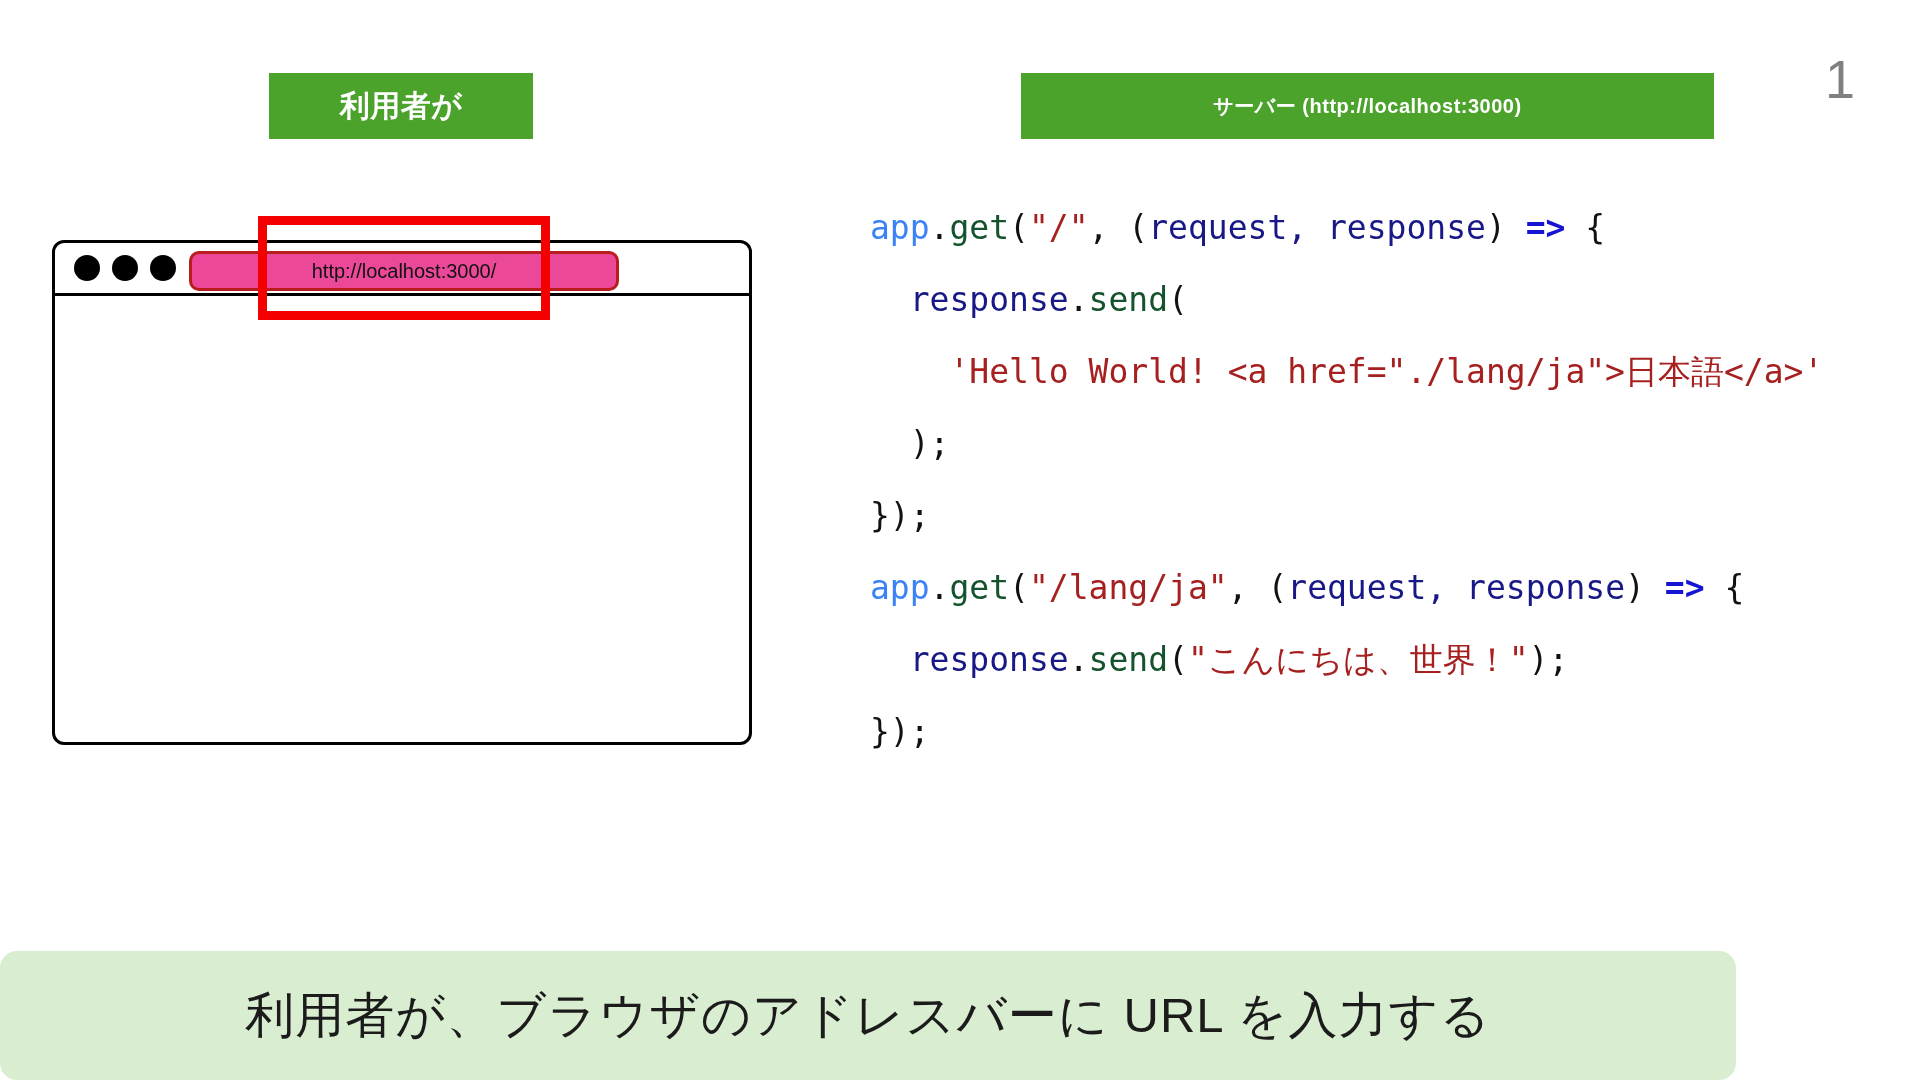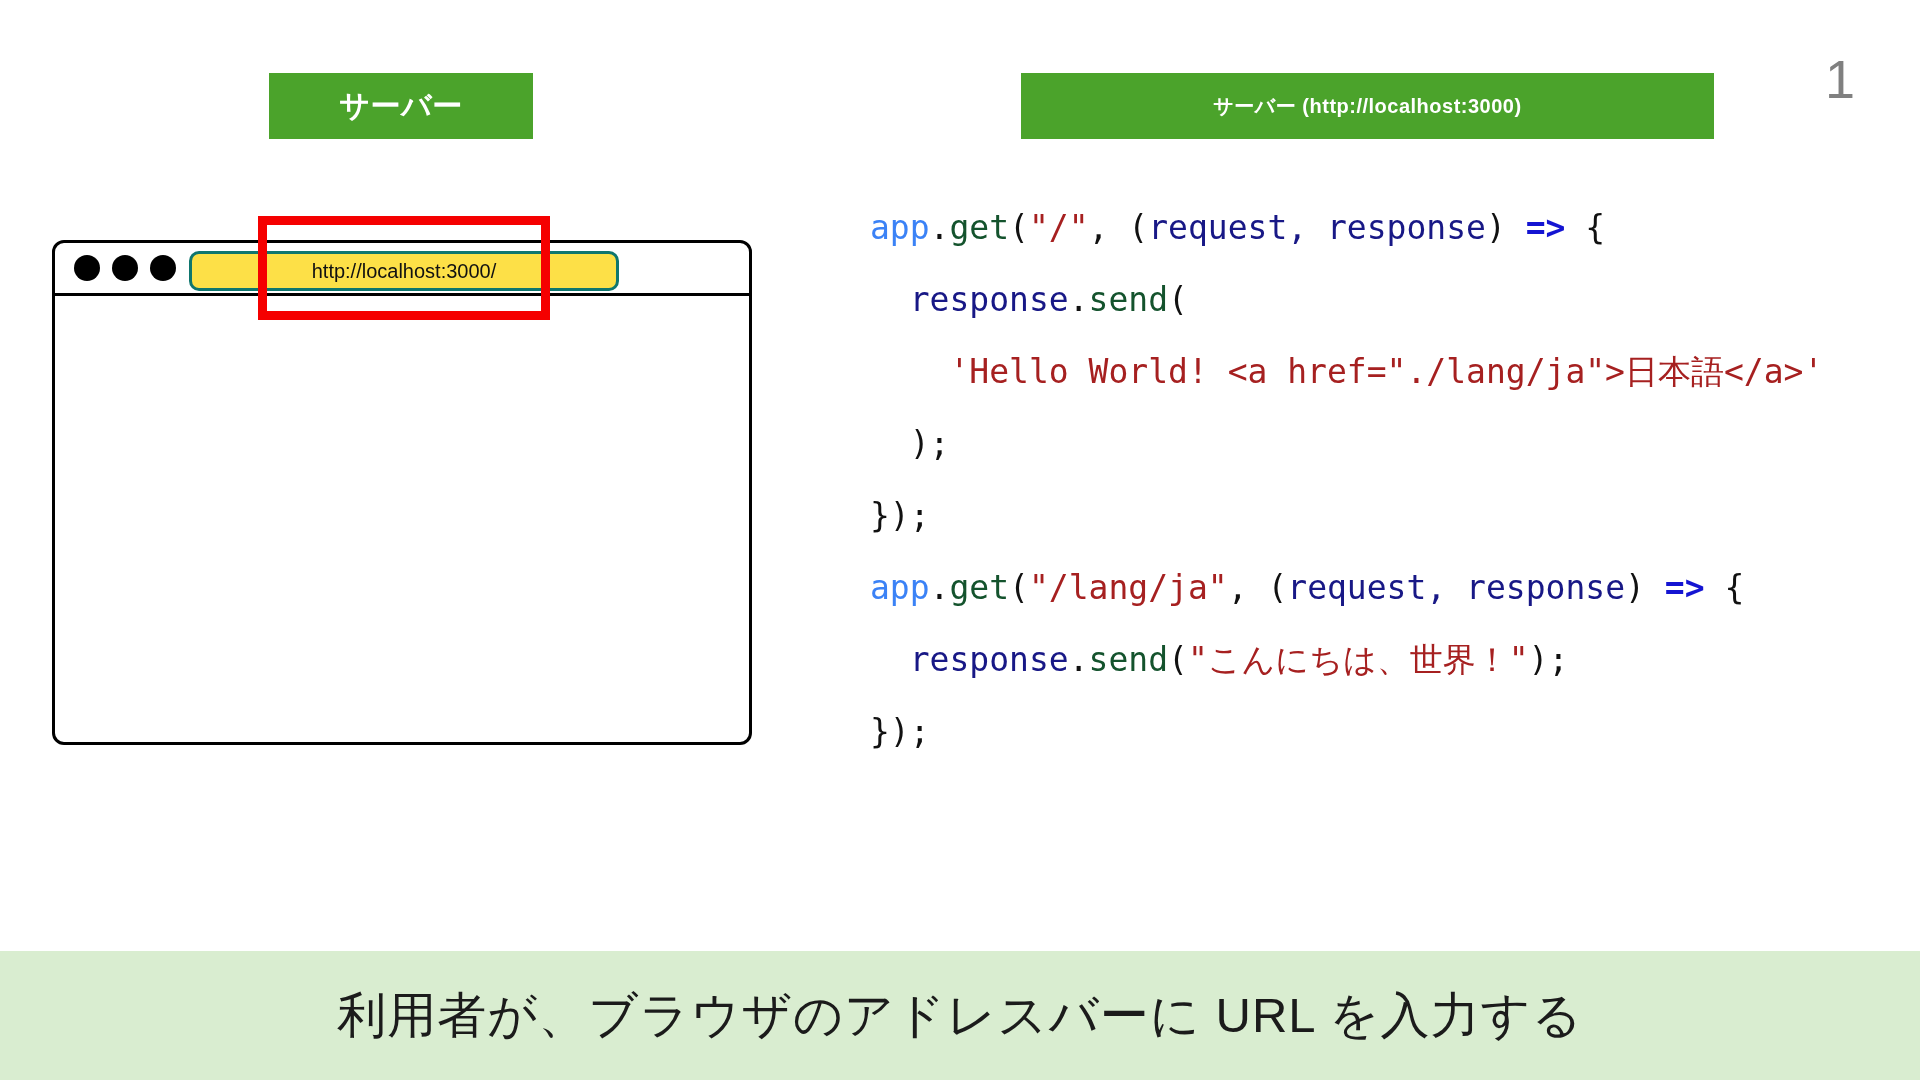--- a/index.html
+++ b/index.html
@@ -85,24 +85,24 @@
     margin-left: 12px;
     flex: 0 0 auto;
   }
   .traffic-dot:first-child { margin-left: 19px; }
   #url-bar {
     position: absolute;
     left: 134px;
     top: 8px;
     width: 430px;
     height: 40px;
-    border: 3px solid #0f766e;
+    border: 3px solid #b91c1c;
     border-radius: 10px;
     box-sizing: border-box;
-    background: #fde047;
+    background: #ec4899;
     display: flex;
     align-items: center;
     justify-content: center;
   }
   #url-text {
     font-size: 20px;
     color: #111111;
     font-family: "Liberation Sans", "DejaVu Sans", sans-serif;
     white-space: nowrap;
   }
@@ -147,41 +147,42 @@
   .tok-str    { color: #a62020; }
   .tok-param  { color: #181886; margin-top: 44px; }
   .tok-arrow  { color: #1414d2; font-weight: bold; }
   .tok-punct  { color: #111111; }
 
   
   #caption-bar {
     position: absolute;
     left: 0;
     bottom: 0;
-    width: 1920px;
+    width: 1736px;
     height: 129px;
     background: #d9edd0;
     display: flex;
     align-items: center;
     justify-content: center;
+    border-radius: 17px;
   }
   #caption-text {
     font-size: 49px;
     color: #1b1b1b;
     font-family: "Liberation Sans", "DejaVu Sans", sans-serif;
     letter-spacing: 1px;
   }
 </style>
 </head>
 <body>
 
 <div id="slide-number">1</div>
 
 <div class="banner" id="banner-browser">
-  <span>サーバー</span>
+  <span>利用者が</span>
 </div>
 
 <div class="banner" id="banner-server">
   <span>サーバー (http://localhost:3000)</span>
 </div>
 
 <div id="browser-window">
 
   <div id="browser-chrome">
     <span class="traffic-dot"></span>

